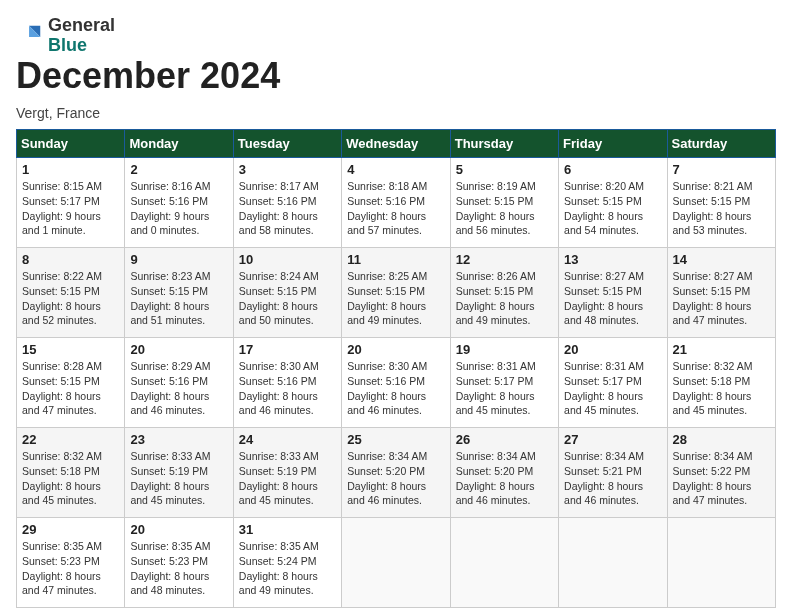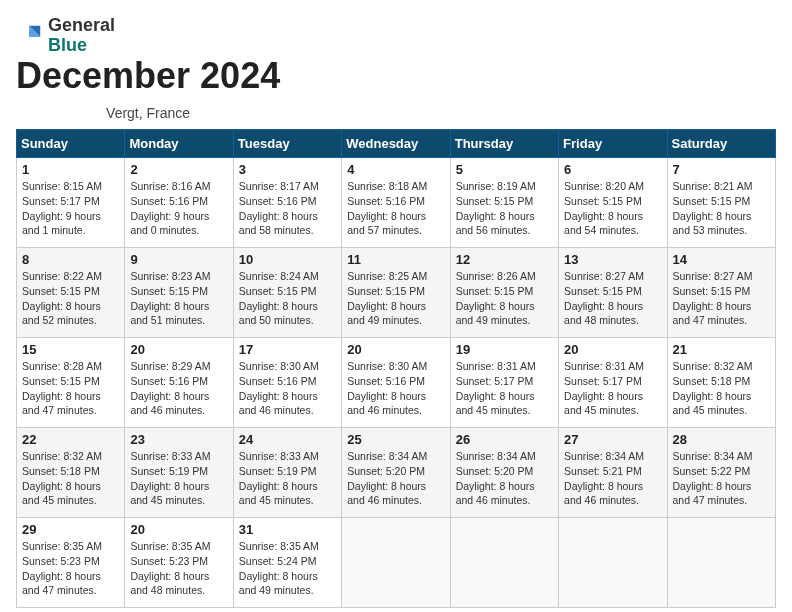--- a/index.html
+++ b/index.html
@@ -27,40 +27,40 @@
       font-weight: bold;
       line-height: 1.1;
     }
     .logo-general { color: #333; }
     .logo-blue { color: #0f766e; }
     .logo-icon {
       width: 28px;
       height: 28px;
     }
     .title-block {
-      text-align: center;
+      text-align: left;
     }
     .month-title {
       font-size: 36px;
       font-weight: bold;
       color: #222;
       line-height: 1.1;
     }
     .location {
       font-size: 14px;
       color: #444;
       margin-top: 10px;
     }
     table {
       width: 100%;
       border-collapse: collapse;
       font-size: 11px;
     }
     thead tr th {
-      background-color: #0c4a6e;
+      background-color: #14532d;
       color: #fff;
       font-size: 13px;
       font-weight: bold;
       padding: 6px 4px;
       border: 1px solid #1a5a9a;
       text-align: left;
     }
     tbody tr td {
       vertical-align: top;
       border: 1px solid #ccc;

